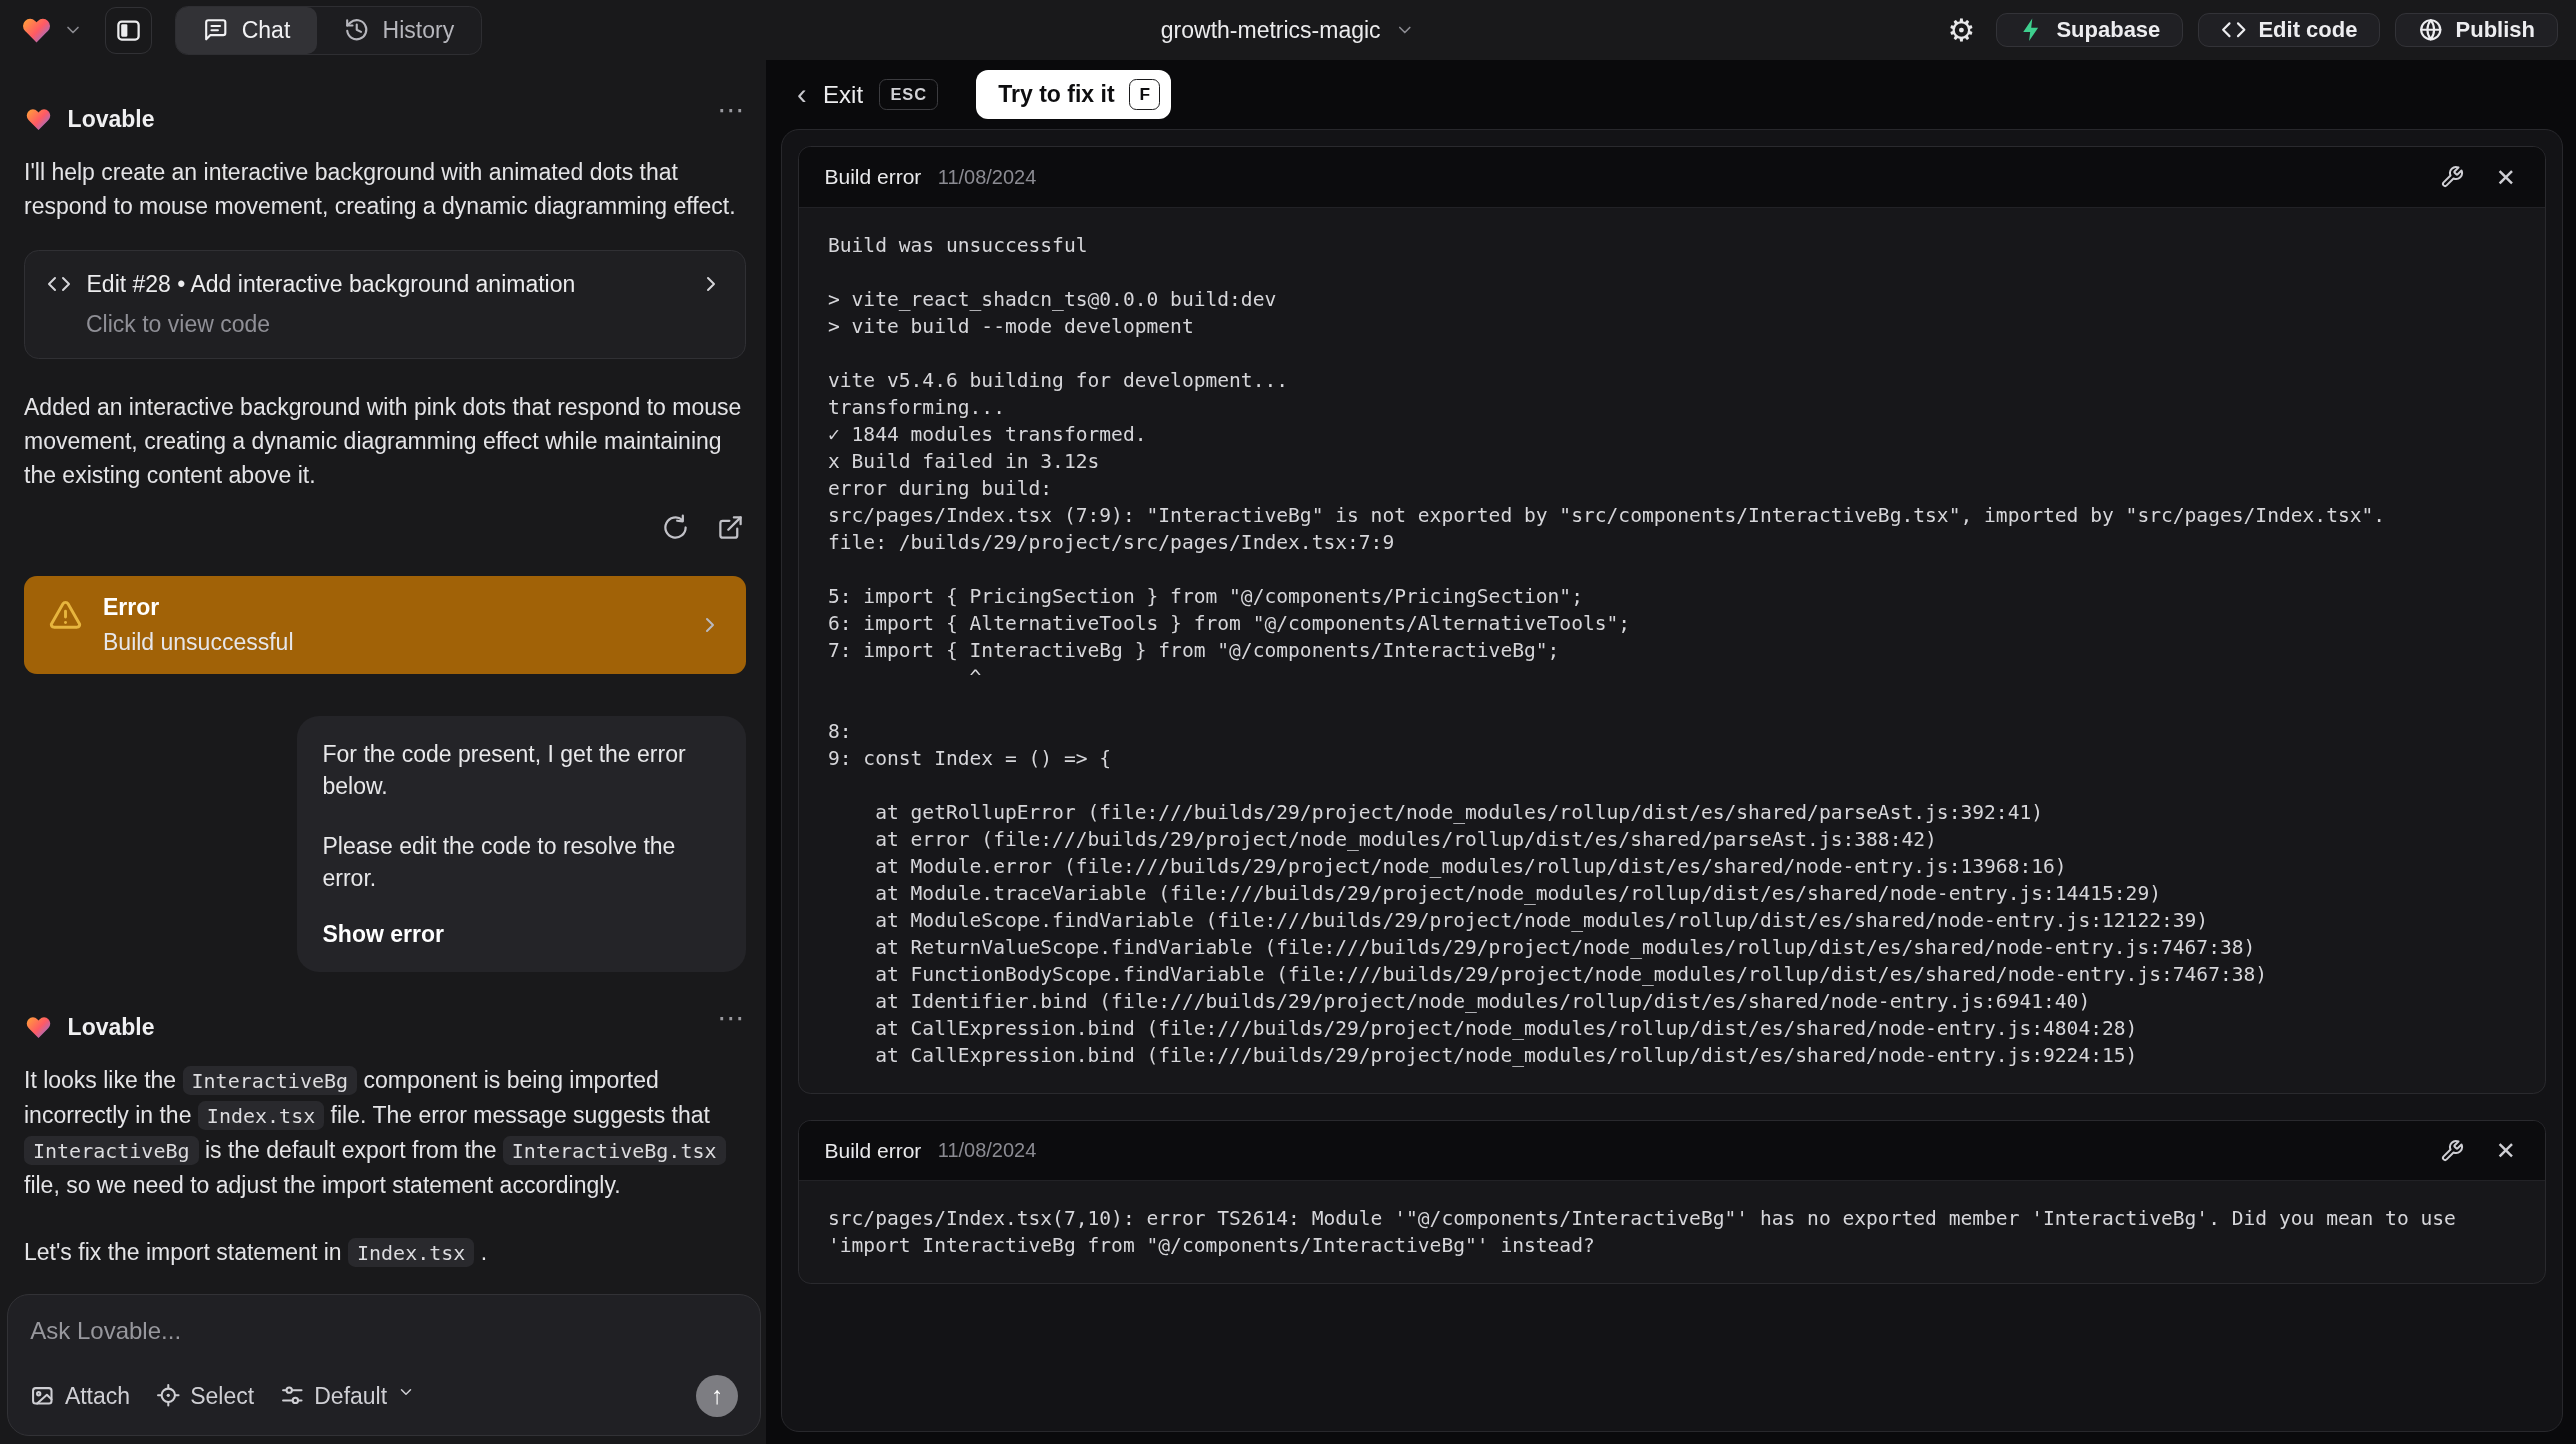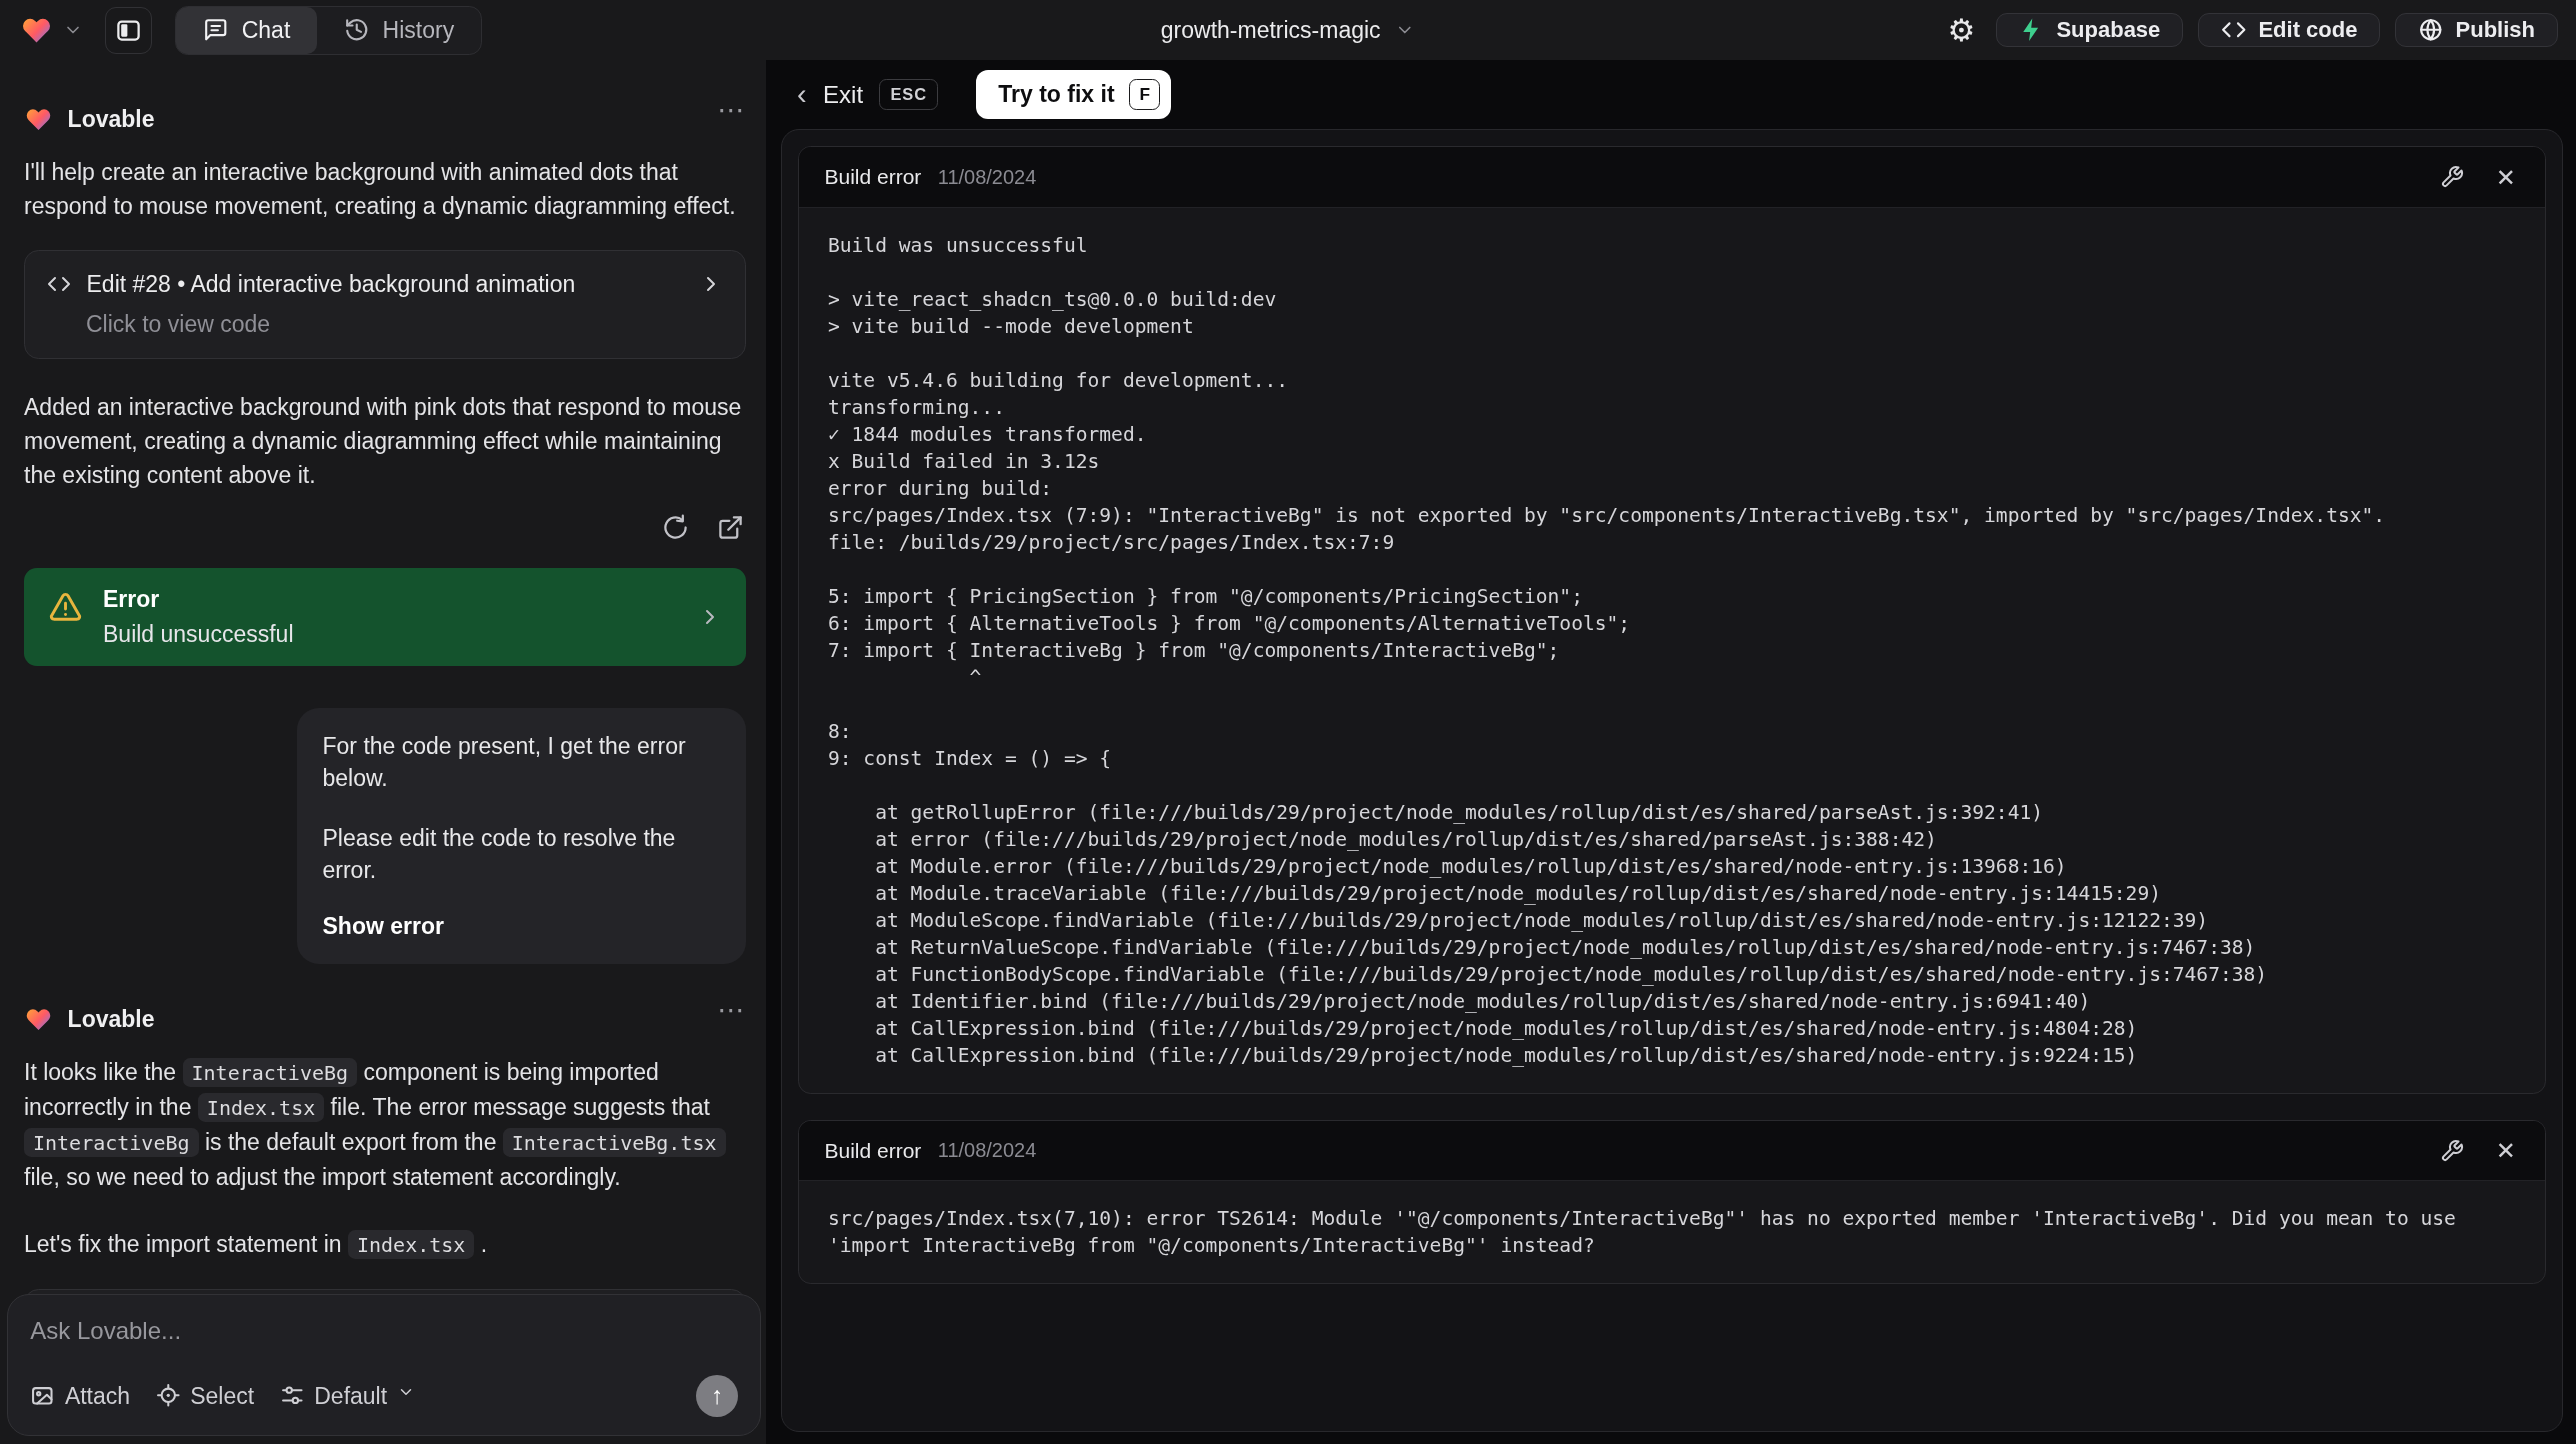--- a/index.html
+++ b/index.html
@@ -44,21 +44,21 @@
   .para { margin-top: 22px; font-size: 23px; line-height: 34px; color: #e4e4e7; }
   .code-chip { font-family: "DejaVu Sans Mono", monospace; font-size: 20px; background: #29292d; border-radius: 7.3px; padding: 2.7px 9px; color: #dcdcdf; }
   .edit-card { margin-top: 27px; border: 1.8px solid #303034; background: #1f1f22; border-radius: 14.6px; padding: 20px 22px; cursor: pointer; }
   .edit-card-row { display: flex; align-items: center; gap: 15.5px; font-size: 23px; color: #ececee; }
   .edit-card-row svg { width: 24px; height: 24px; color: #d5d5d9; flex: 0 0 auto; }
   .edit-card-row .chev-r { margin-left: auto; color: #c9c9ce; }
   .edit-sub { margin-left: 39px; margin-top: 13.7px; font-size: 23px; color: #8f8f96; }
   .actions-row { display: flex; justify-content: flex-end; gap: 24px; margin-top: 20px; color: #c2c2c8; }
   .actions-row .act { width: 31px; height: 31px; display: grid; place-items: center; cursor: pointer; }
   .actions-row svg { width: 27px; height: 27px; }
-  .error-card { margin-top: 25px; background: #14532d; border-radius: 12.8px; padding: 18px 24px; display: flex; align-items: center; gap: 20px; cursor: pointer; }
+  .error-card { margin-top: 33px; background: #a16207; border-radius: 12.8px; padding: 18px 24px; display: flex; align-items: center; gap: 20px; cursor: pointer; }
   .error-card svg.warn { width: 35px; height: 35px; color: #e7b53e; flex: 0 0 auto; align-self: flex-start; margin-top: 3.6px; }
   .error-card .ec-col { display: flex; flex-direction: column; gap: 7.3px; }
   .ec-title { font-size: 23px; font-weight: 700; color: #ffffff; }
   .ec-sub { font-size: 23px; color: #e6e6ea; }
   .error-card .chev-r { margin-left: auto; color: #b9b9c0; }
   .chev-r svg { width: 24px; height: 24px; }
 
   
   .composer { position: absolute; left: 7.3px; right: 5px; bottom: 9px; background: #202024; border: 1.8px solid #323236; border-radius: 22px; padding: 22px 22px 18px 22px; z-index: 5; }
   .composer textarea { width: 100%; height: 40px; background: transparent; border: none; outline: none; resize: none; color: #e7e7ea; font-family: inherit; font-size: 24px; }

